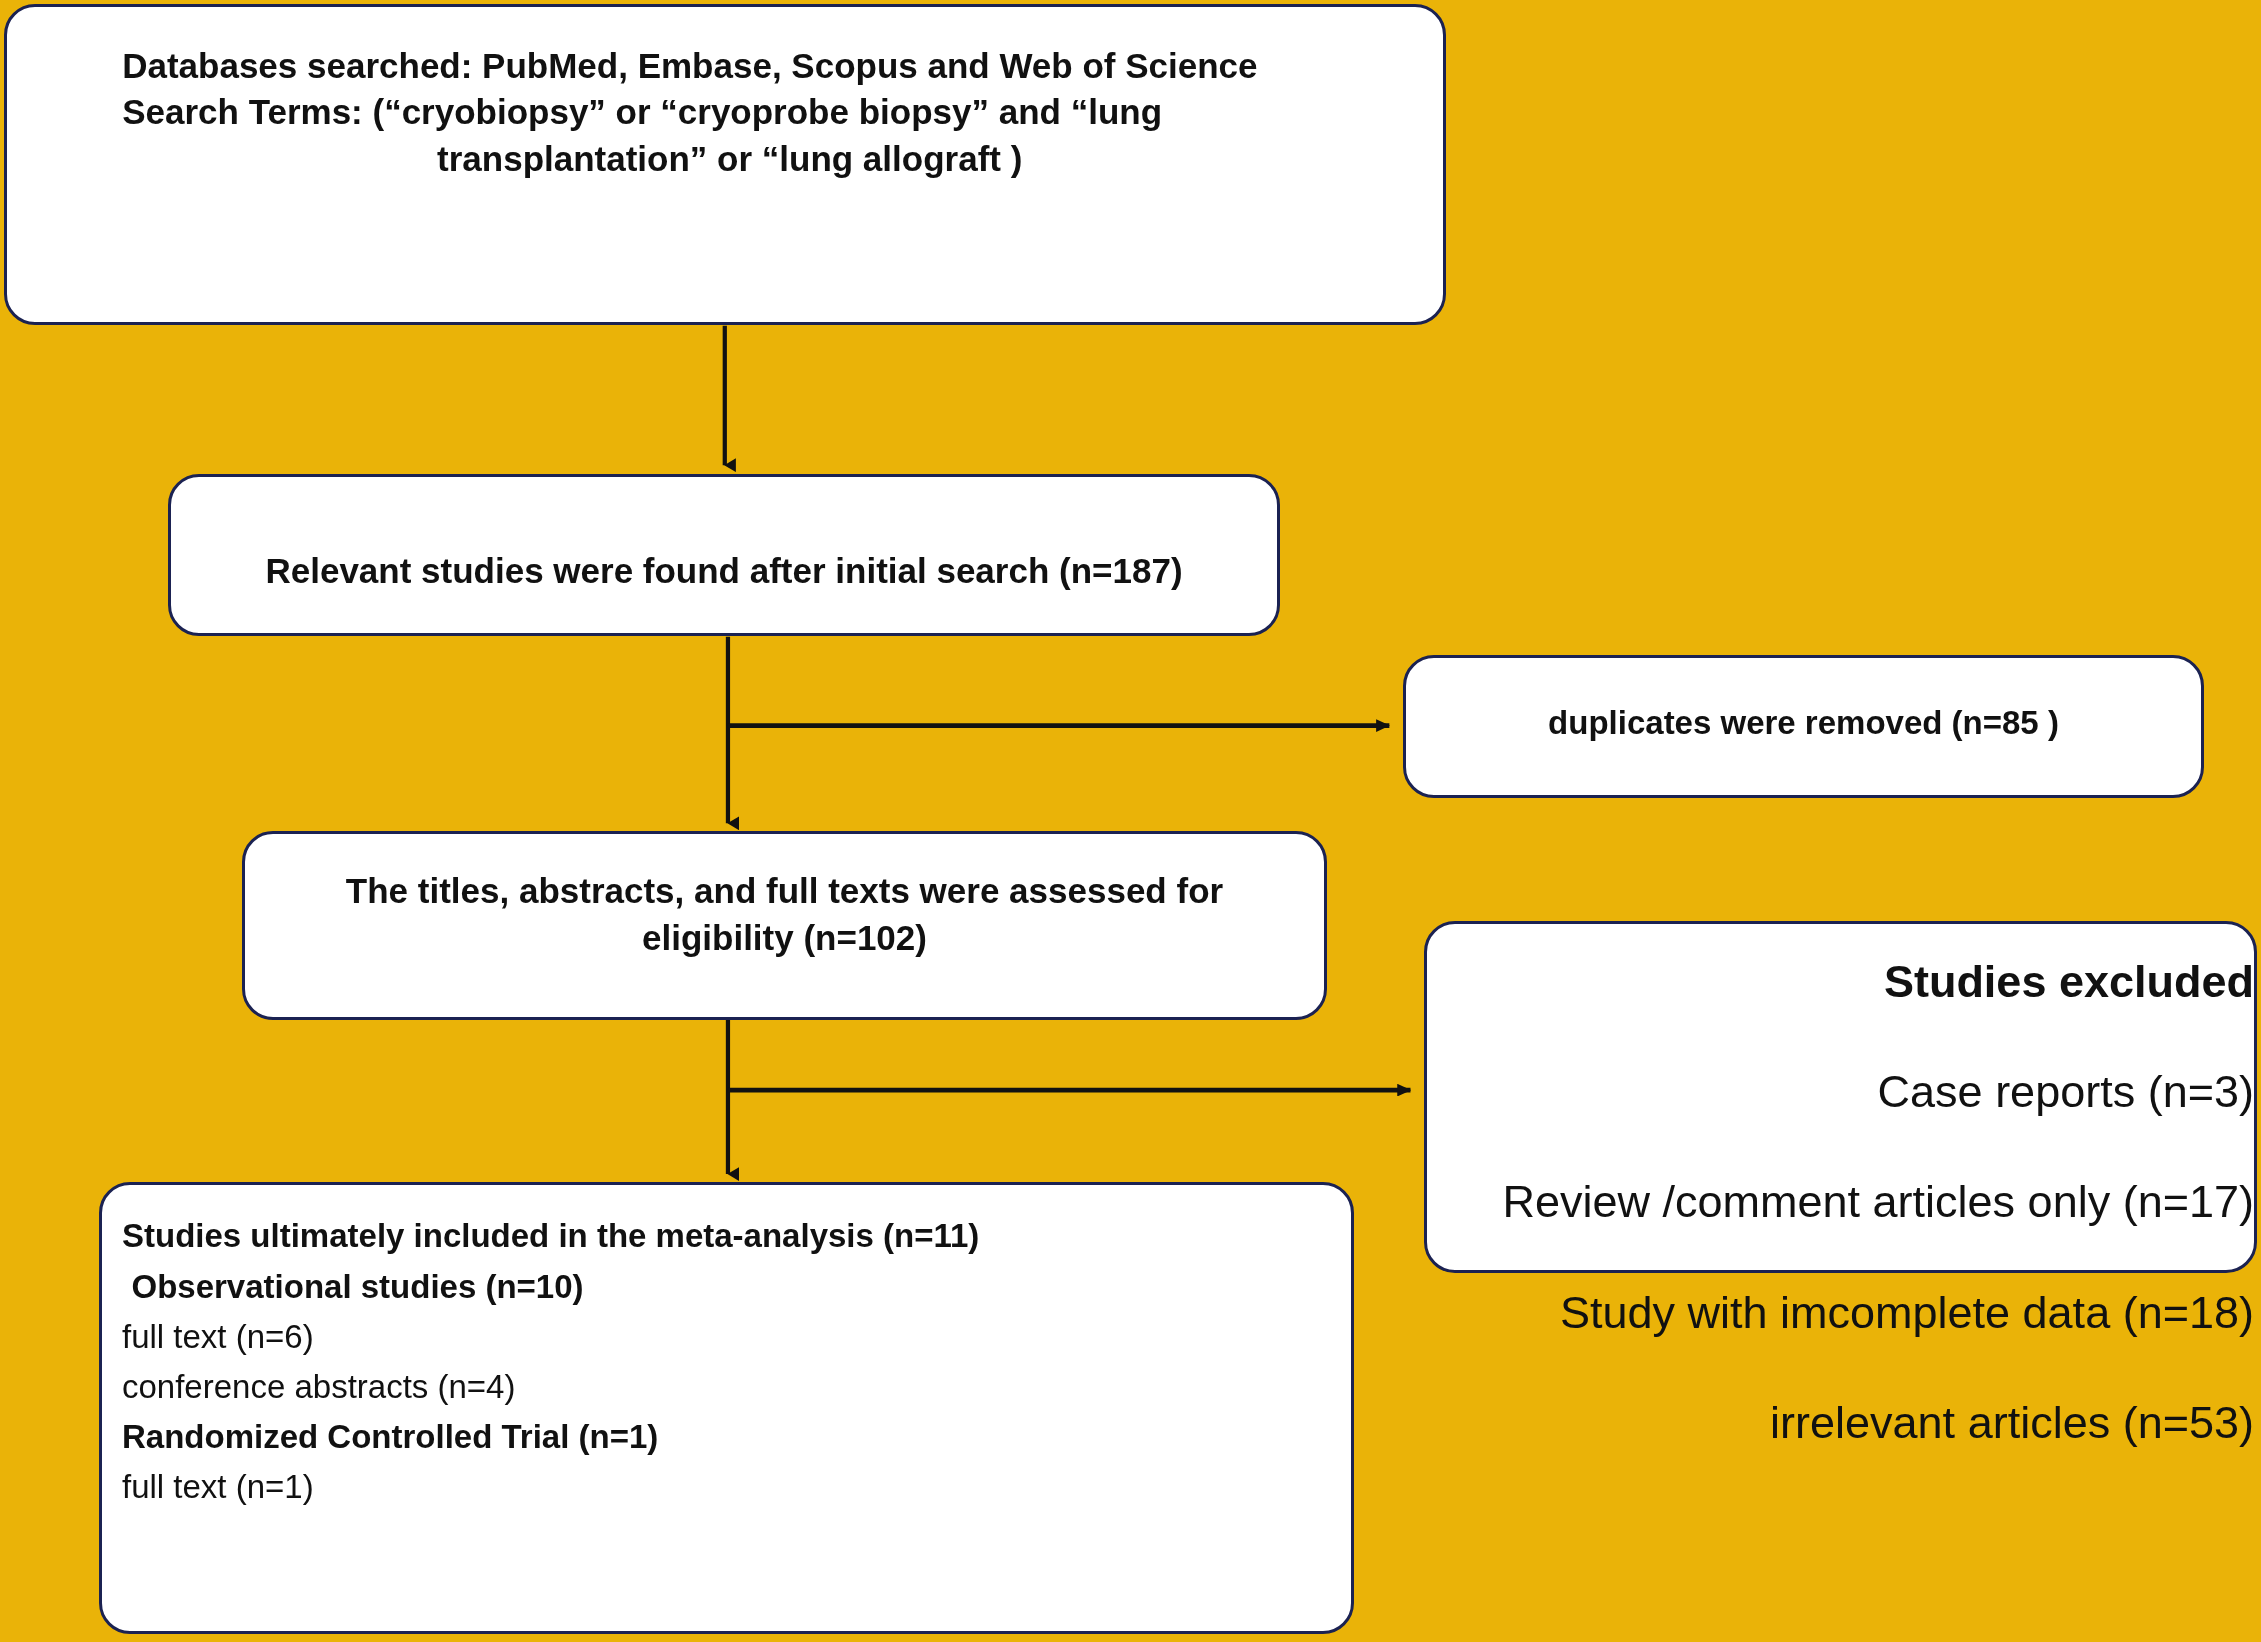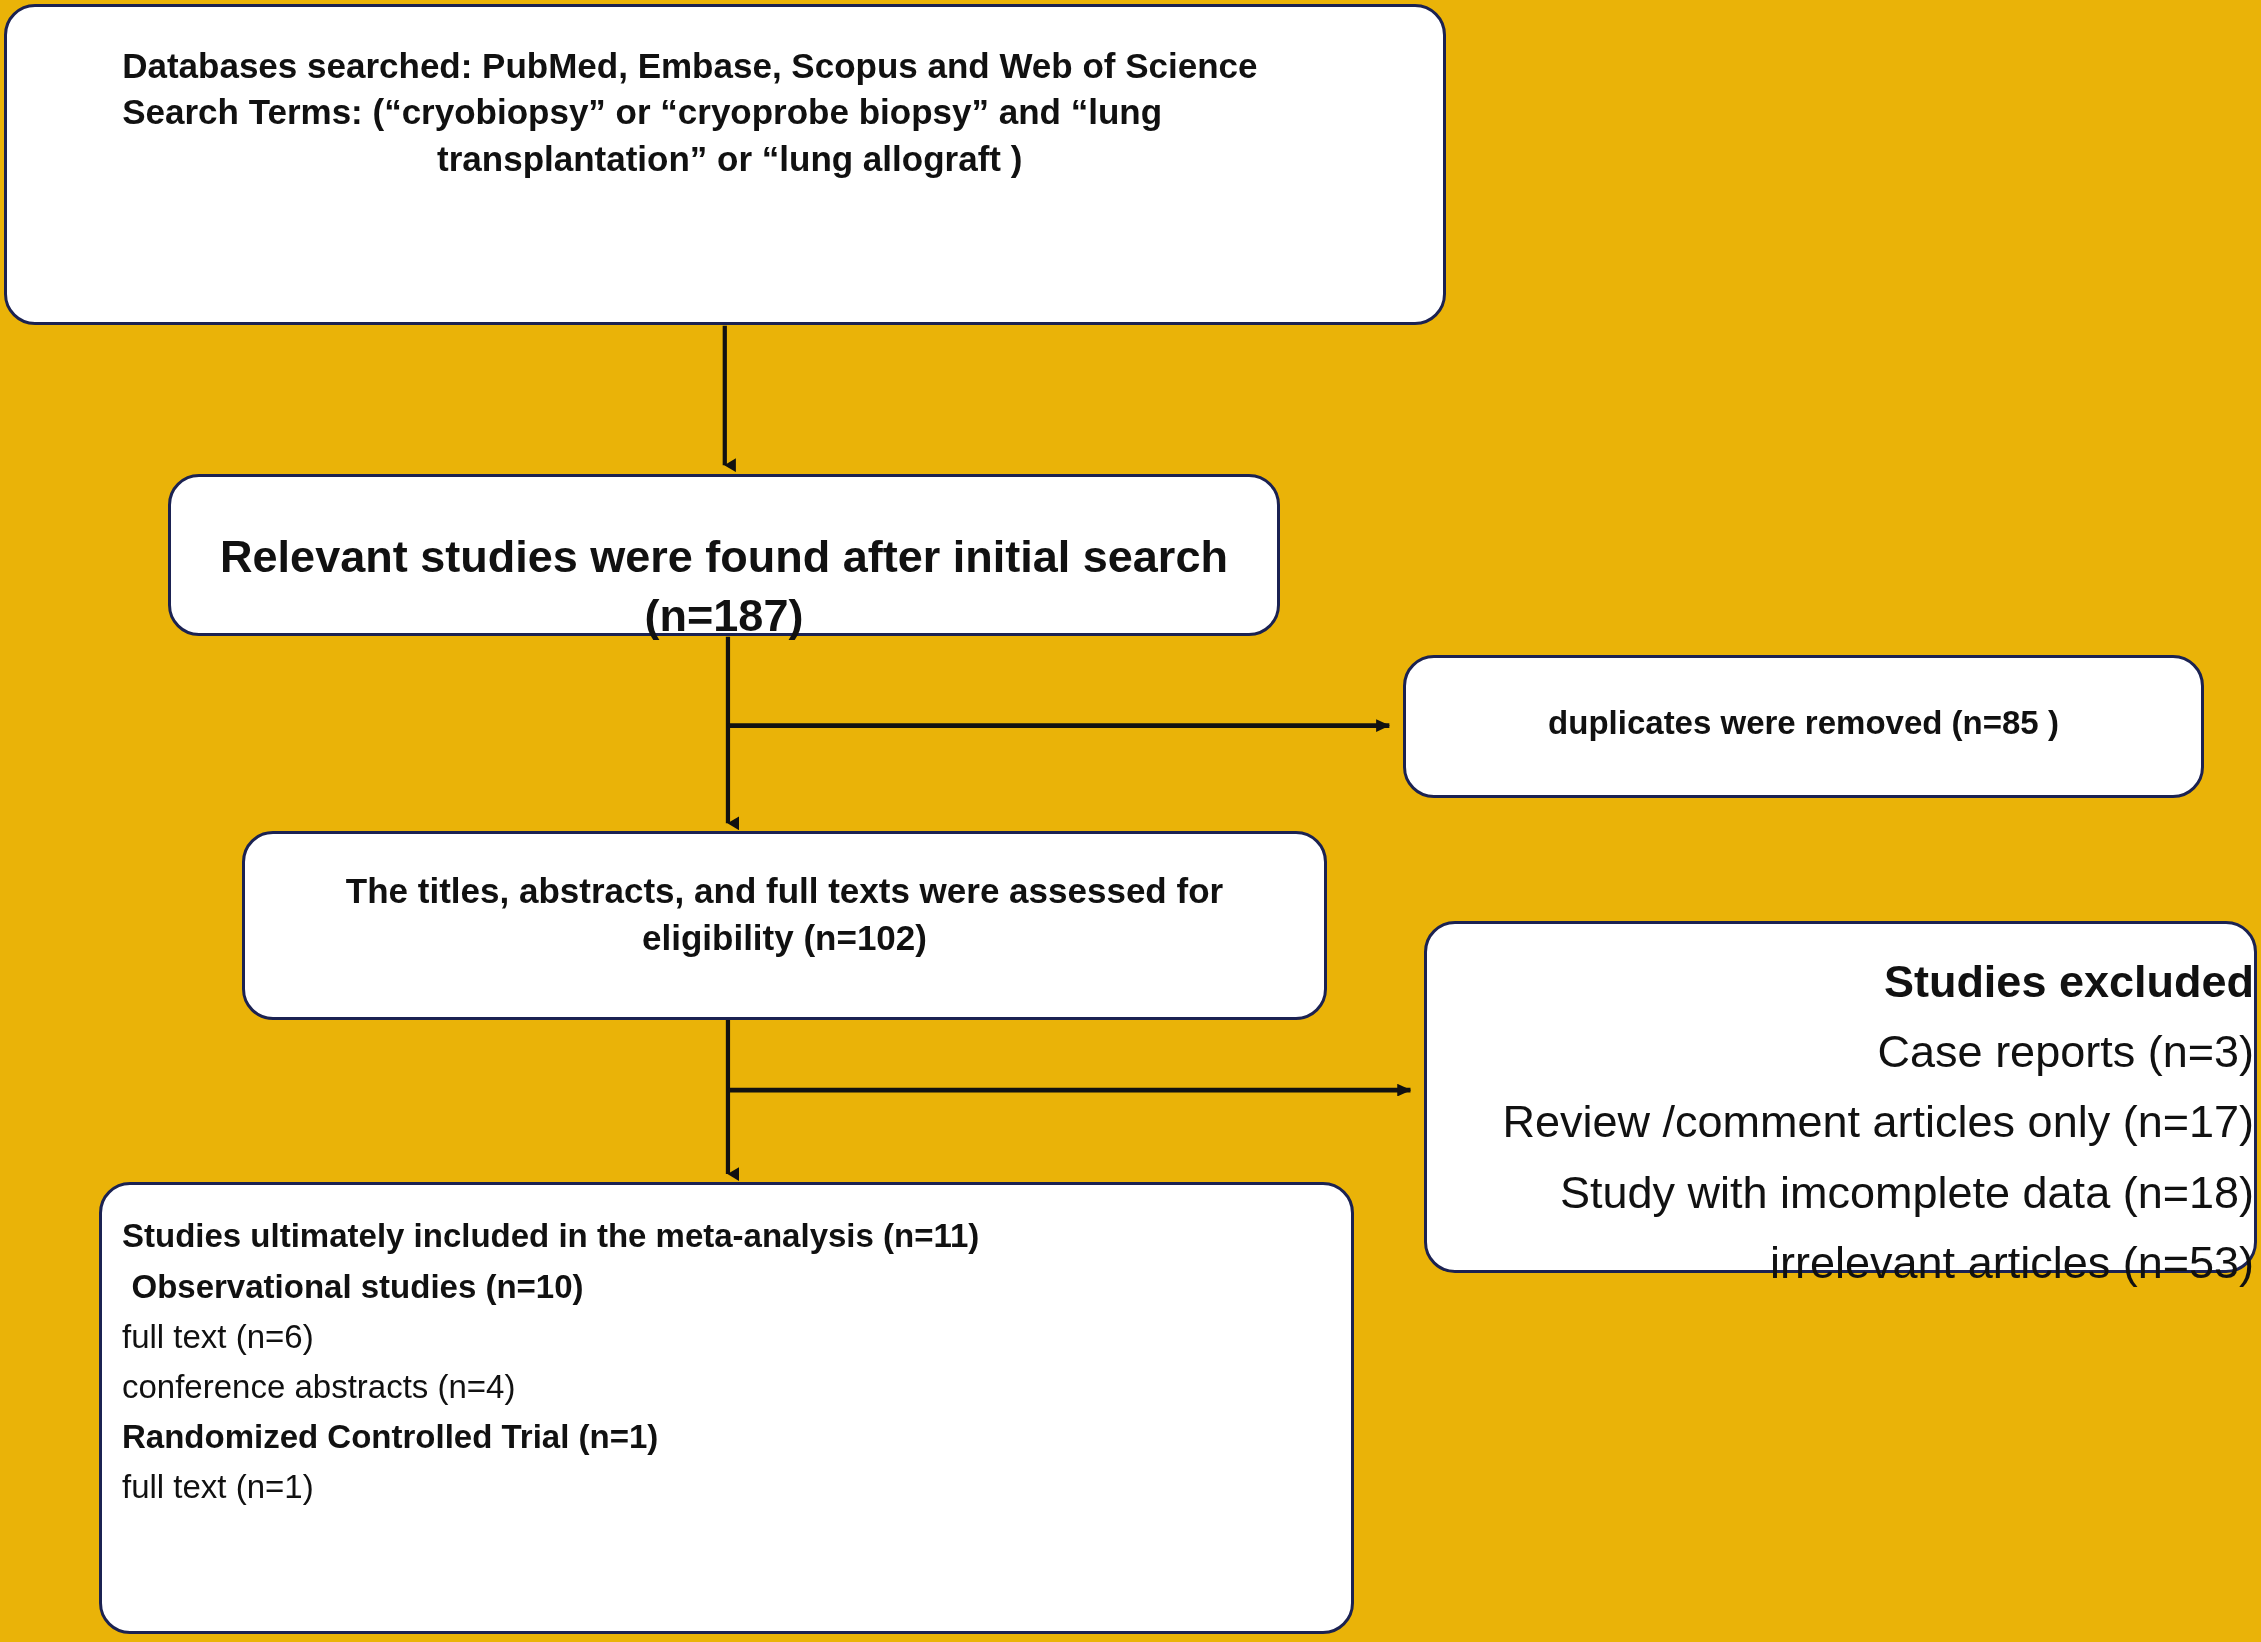--- a/index.html
+++ b/index.html
@@ -57,22 +57,22 @@
   }
   #node-databases .line-wrap { text-align: left; }
   #node-databases .line-center { text-align: center; }
 
   
   #node-relevant {
     left: 168px; top: 474px;
     width: 1112px; height: 162px;
   }
   #node-relevant .inner {
-    top: 51px;
-    font-size: 45px;
+    top: 71px;
+    font-size: 35px;
     font-weight: bold;
     text-align: center;
     line-height: 1.3;
   }
 
   
   #node-eligibility {
     left: 242px; top: 831px;
     width: 1085px; height: 189px;
   }
@@ -117,21 +117,21 @@
     width: 833px; height: 352px;
   }
   #node-excluded .inner {
     top: 23px;
     padding-left: 18px;
     font-size: 45px;
     text-align: right;
     line-height: 1.56;
   }
   #node-excluded .hdr { font-weight: bold; }
-  #node-excluded .itm { font-weight: normal; padding-left: 7.4px; }
+  #node-excluded .itm { font-weight: normal; padding-left: 7.4px; margin-top: 40px; }
 </style>
 </head>
 <body>
 
 <div id="canvas">
 
   <svg id="edges" viewBox="0 0 4280 3109" width="2261" height="1643" xmlns="http://www.w3.org/2000/svg">
     <defs>
       <marker id="arrow-down" markerWidth="26" markerHeight="22" refX="13" refY="21" orient="auto" markerUnits="userSpaceOnUse">
         <path d="M0,0 L26,0 L13,22 Z" fill="#111111"></path>

